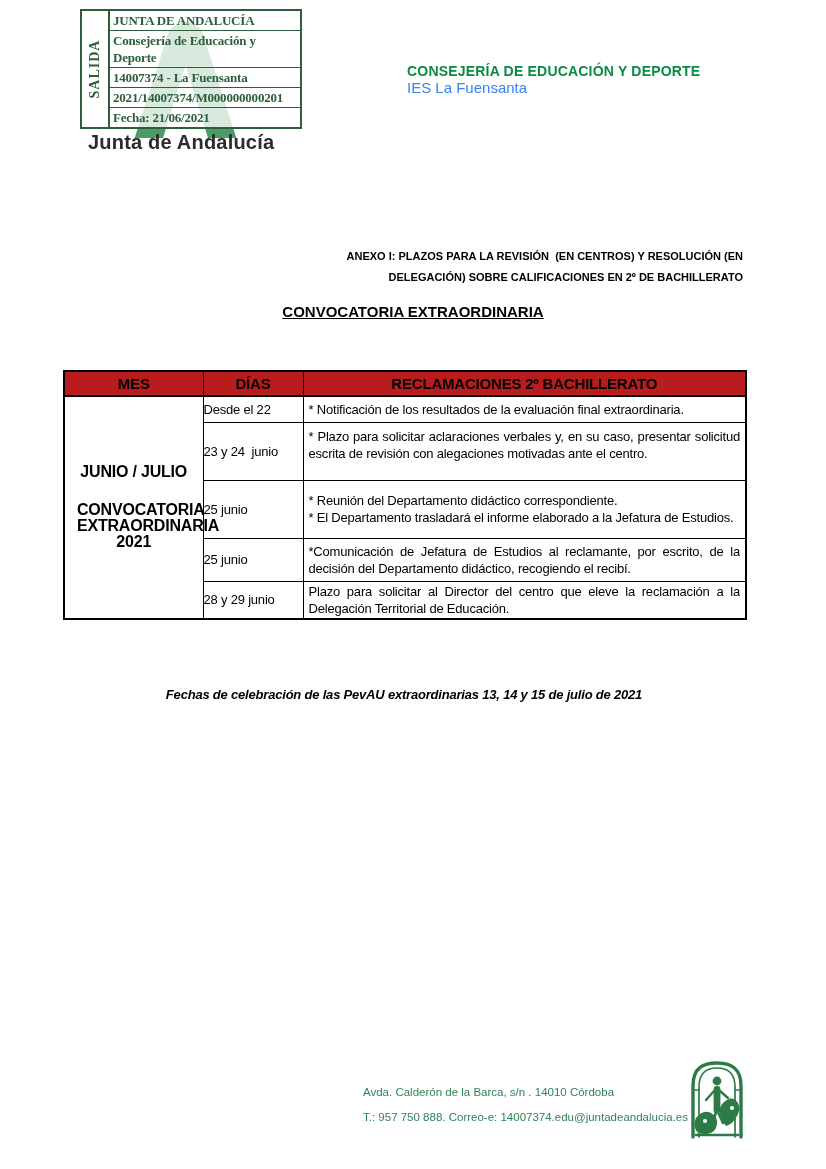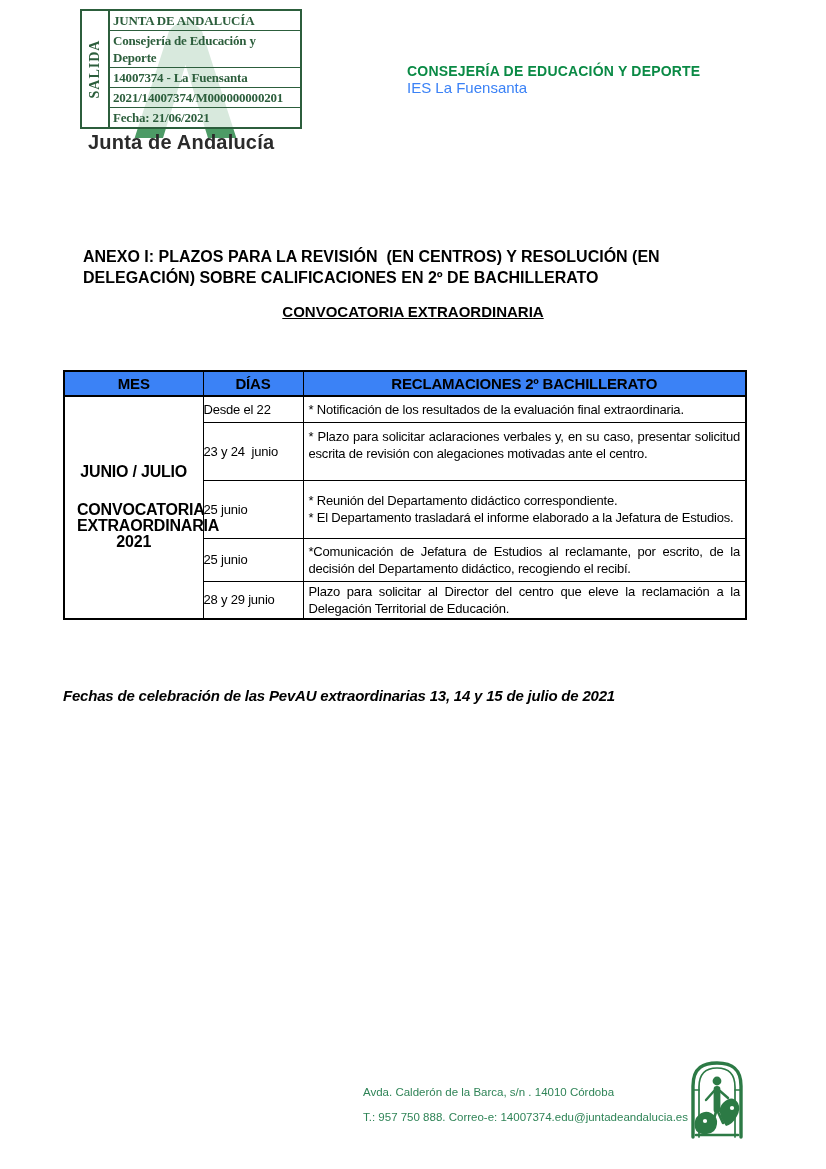--- a/index.html
+++ b/index.html
@@ -27,47 +27,47 @@
 
   
   .wordmark { position:absolute; left:88px; top:131px; z-index:2; font-size:20px; font-weight:bold; color:#2b2b2b; letter-spacing:0.2px; }
 
   
   .dept-header { position:absolute; left:407px; top:63px; }
   .dept-title { font-size:14px; font-weight:bold; color:#0a8a45; letter-spacing:0.2px; }
   .school-name { font-size:15px; color:#3b82f6; }
 
   
-  .doc-title { position:absolute; left:83px; top:246px; width:660px; text-align:left;
-    font-size:16px; font-weight:bold; line-height:21px; white-space:pre-wrap; }
+  .doc-title { position:absolute; left:83px; top:246px; width:660px; text-align:right;
+    font-size:11px; font-weight:bold; line-height:21px; white-space:pre-wrap; }
   .doc-subtitle { position:absolute; left:83px; top:303px; width:660px; text-align:center;
     font-size:15px; font-weight:bold; text-decoration:underline; }
 
   
   table.deadlines { position:absolute; left:63px; top:370px; width:682px;
     border-collapse:collapse; border:2px solid #000; table-layout:fixed;
     font-size:13px; letter-spacing:-0.2px; }
-  .deadlines th { border:1px solid #000; border-bottom:2px solid #000; background:#3b82f6;
+  .deadlines th { border:1px solid #000; border-bottom:2px solid #000; background:#b91c1c;
     font-size:15px; font-weight:bold; height:25px; text-align:center; letter-spacing:-0.2px; }
   .deadlines td { border:1px solid #000; vertical-align:middle; }
   .col-mes { width:139px; } .col-dias { width:100px; } .col-desc { width:443px; }
   td.mes-cell { text-align:center; font-weight:bold; font-size:16px; line-height:16px; padding:12px; }
   .mes-line1 { margin-bottom:22px; }
   .mes-line3 { margin-top:0; }
   td.dias { text-align:left; white-space:pre-wrap; }
   td.desc { padding:1px 5px; line-height:17px; }
   tr.r1 { height:26px; } tr.r2 { height:58px; } tr.r3 { height:58px; }
   tr.r4 { height:43px; } tr.r5 { height:29px; }
   tr.r2 td.desc { vertical-align:top; padding-top:5px; text-align:justify; }
   tr.r3 td.desc { white-space:pre-line; }
   tr.r4 td.desc, tr.r5 td.desc { text-align:justify; }
 
   
-  .note { position:absolute; left:63px; top:687px; width:682px; 
-    font-size:15px; font-weight:bold; font-style:italic; letter-spacing:-0.2px; }
+  .note { position:absolute; left:63px; top:687px; width:682px; text-align:center;
+    font-size:13px; font-weight:bold; font-style:italic; letter-spacing:-0.2px; }
 
   
   .footer { position:absolute; left:363px; top:1086px; color:#2f8457; font-size:11.5px; }
   .footer-line { margin-bottom:13px; }
 
   
   .emblem { position:absolute; left:689px; top:1059px; width:56px; height:80px; }
 </style>
 </head>
 <body>

